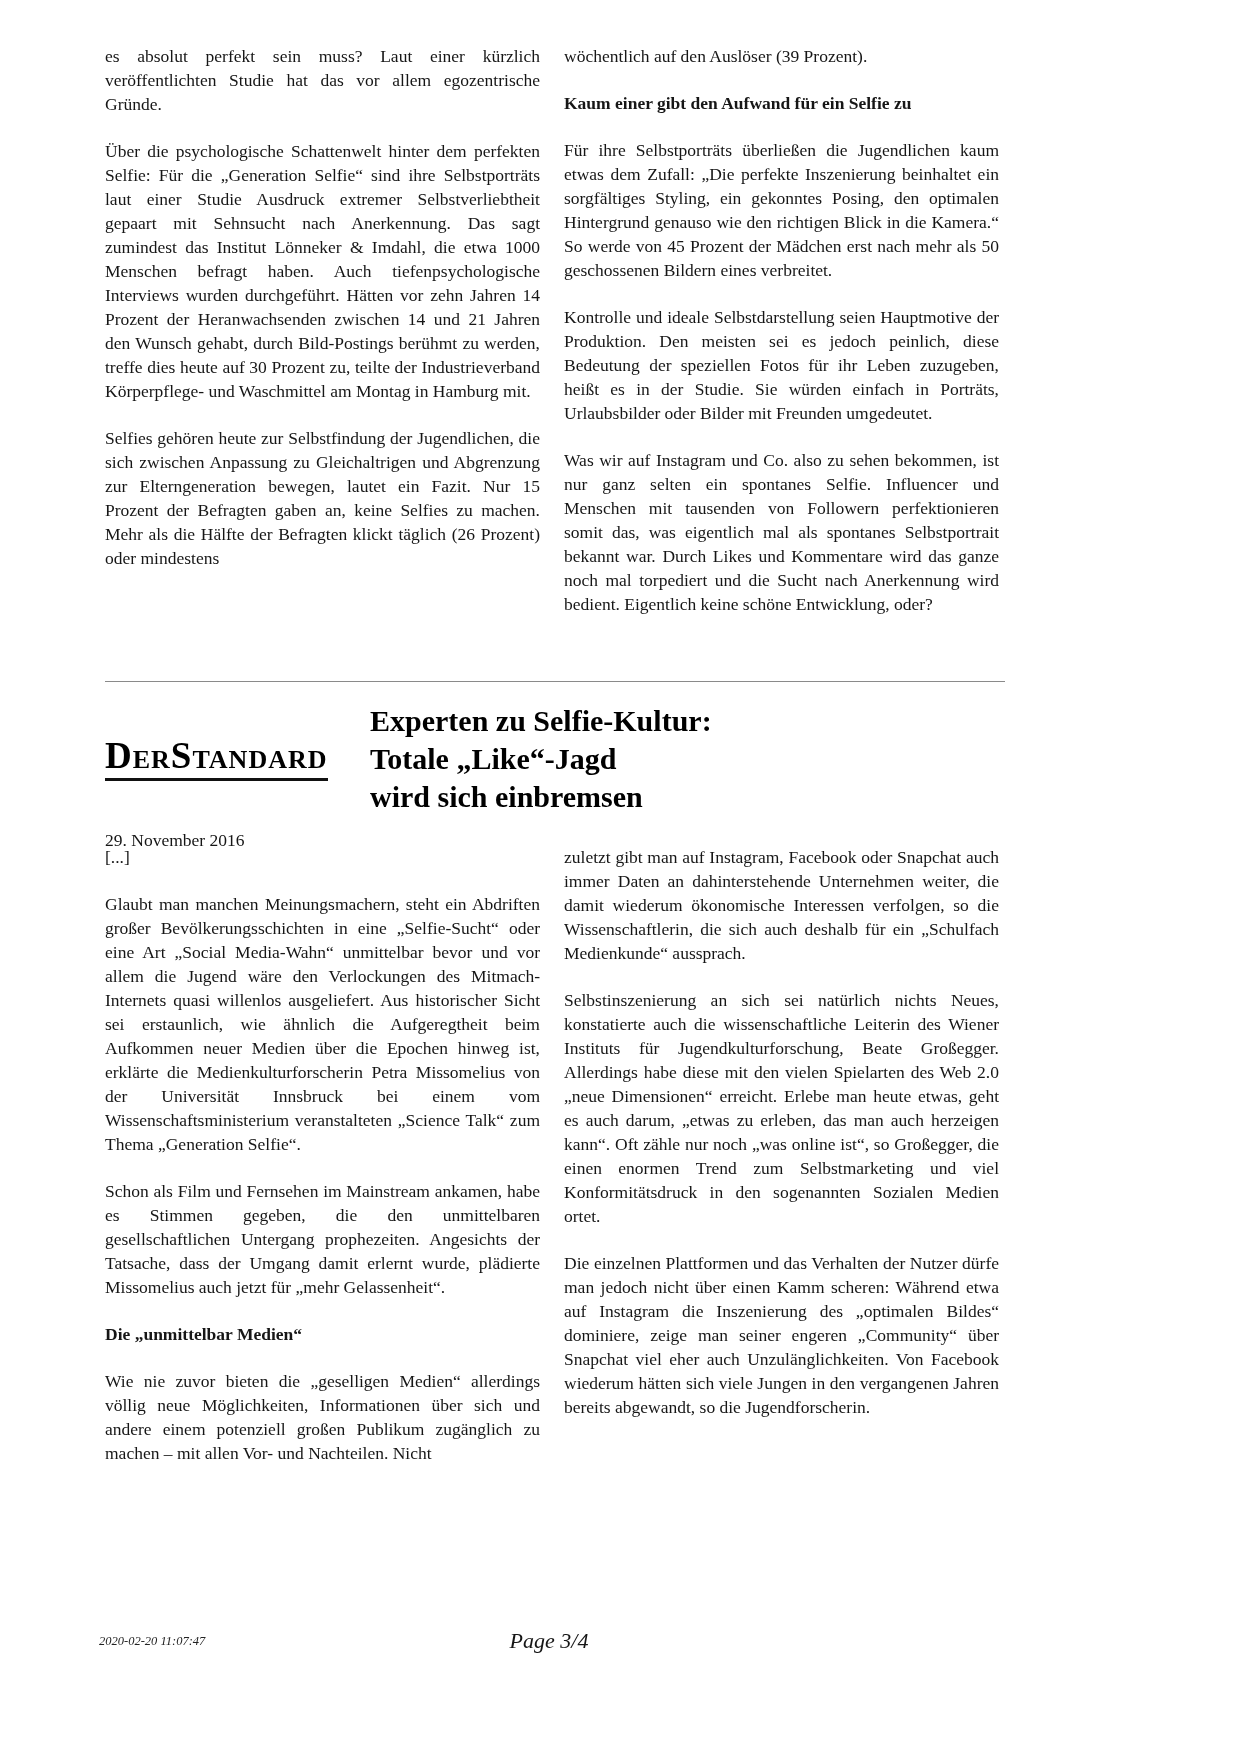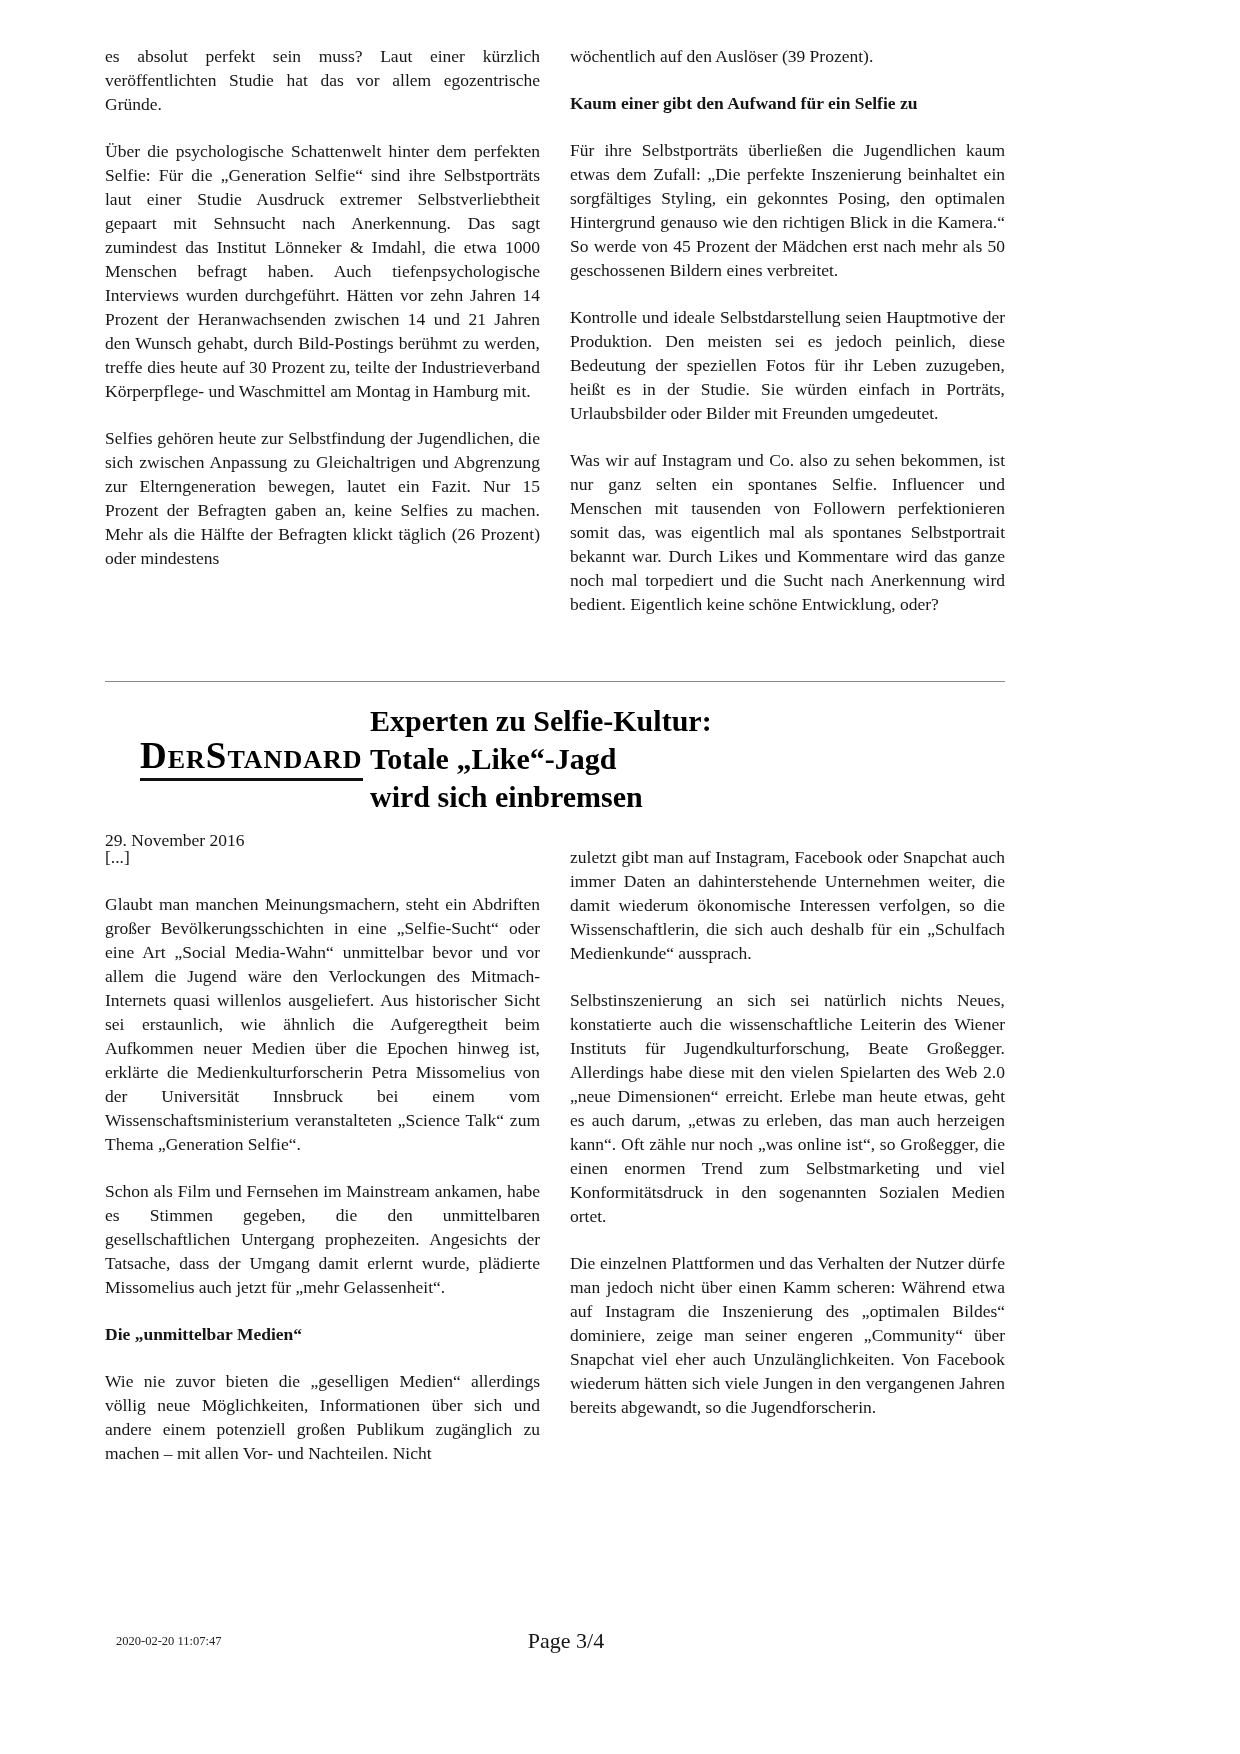--- a/index.html
+++ b/index.html
@@ -4,44 +4,44 @@
 <style>
   * { box-sizing: border-box; }
   html, body { margin: 0; padding: 0; }
   body {
     width: 1240px; height: 1754px;
     background: #ffffff; color: #161616;
     font-family: "Liberation Serif", "DejaVu Serif", serif;
     position: relative; overflow: hidden;
   }
   .abs { position: absolute; left: 105px; width: 900px; }
-  .columns { display: flex; gap: 30px; }
+  .columns { display: flex; gap: 24px; }
   .col { flex: 0 0 435px; width: 435px; }
   .blk {
     font-size: 17.5px; line-height: 24px;
     text-align: justify; margin: 0 0 23px 0;
     hyphens: auto; -webkit-hyphens: auto;
   }
   h3.blk { font-weight: bold; margin: 2px 0 23px 0; }
   .divider {
     position: absolute; left: 105px; width: 900px; top: 681px;
     border: none; border-top: 1px solid #8a8a8a; margin: 0;
   }
   .header-row { display: flex; align-items: center; }
   .logo-box { flex: 0 0 265px; width: 265px; }
   .logo {
     display: inline-block;
     font-size: 37px; font-weight: bold; font-variant: small-caps;
     letter-spacing: 1px; line-height: 1; color: #000;
-    padding-bottom: 4px; border-bottom: 3px solid #111; margin-left: 35px;
+    padding-bottom: 4px; border-bottom: 3px solid #111;
   }
   .title-box { flex: 1; text-align: left; }
   .title-line { font-size: 30px; font-weight: bold; line-height: 38px; color: #000; }
   .date-line { text-align: left; font-size: 17.5px; margin-top: 14px; }
-  .footer { position: absolute; left: 116px; width: 900px; top: 1628px; height: 26px; }
+  .footer { position: absolute; left: 99px; width: 900px; top: 1628px; height: 26px; font-style: italic; }
   .timestamp { position: absolute; left: 0; top: 6px; font-size: 12.5px; color: #222; }
   .page-label { text-align: center; font-size: 22px; line-height: 26px; }
 </style>
 </head>
 <body>
 
 <section class="abs" style="top:44px;">
   <div class="columns">
     <div class="col">
       <p class="blk">es absolut perfekt sein muss? Laut einer kürzlich veröffentlichten Studie hat das vor allem egozentrische Gründe.</p>

